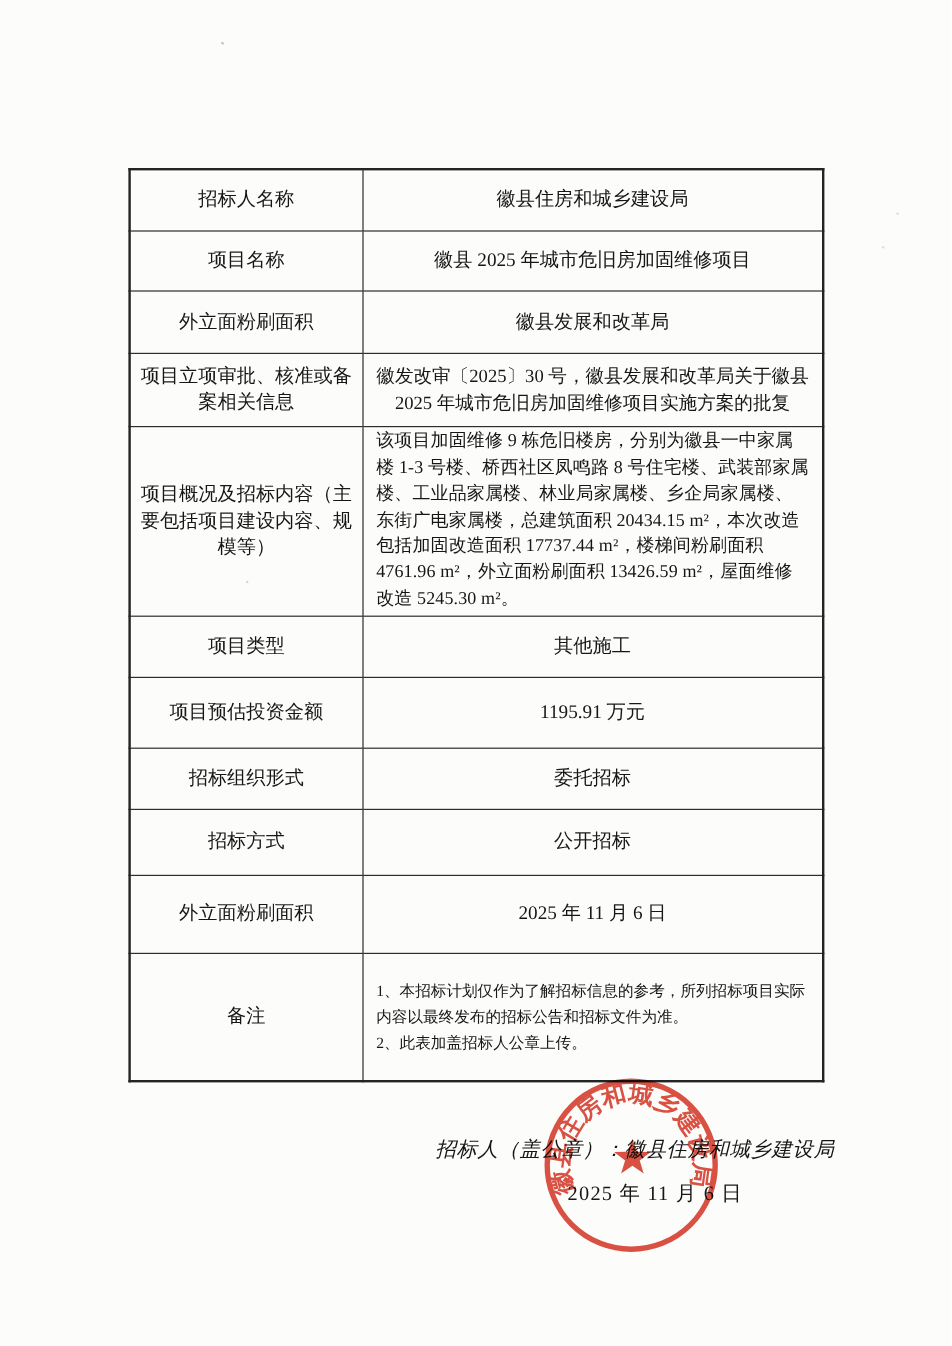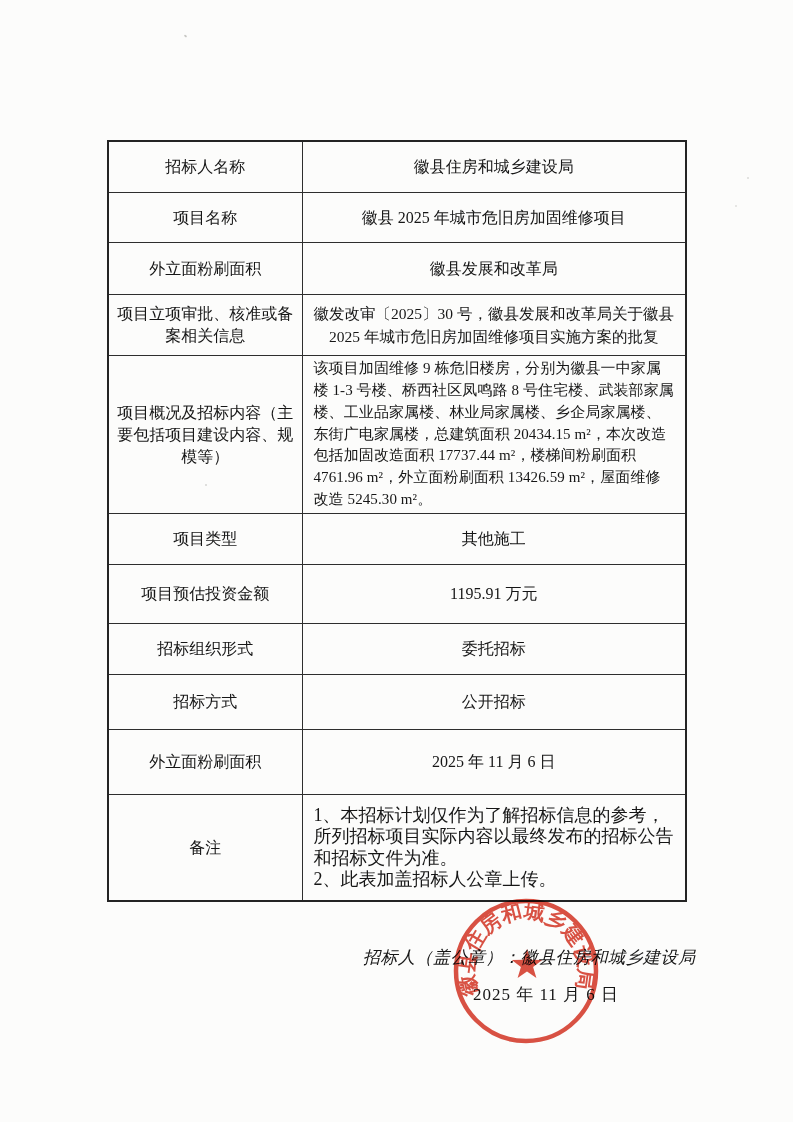--- a/index.html
+++ b/index.html
@@ -37,21 +37,21 @@
   td.label{text-align:center;padding:2px 8px;}
   td.value{text-align:center;padding:2px 11px;}
   td.value.left{text-align:left;}
   td.value.pre{white-space:pre-line;}
   td.value.dense{font-size:15px;line-height:21.8px;letter-spacing:0.1px;}
   tr.r1 td{height:46px;} tr.r2 td{height:45px;} tr.r3 td{height:47px;}
   tr.r4 td{height:56px;} tr.r5 td{height:153px;} tr.r6 td{height:46px;}
   tr.r7 td{height:54px;} tr.r8 td{height:46px;} tr.r9 td{height:50px;}
   tr.r10 td{height:61px;} tr.r11 td{height:60px;} tr.r12 td{height:101px;}
   tr.r4 td.value{line-height:23px;font-size:15.5px;}
-  tr.r12 td.value{font-size:18px;line-height:21.5px;margin-top:43px;}
+  tr.r12 td.value{font-size:13px;line-height:21.5px;margin-top:43px;}
   .signer-line{
     position:absolute;left:363px;top:946px;
     font-size:17px;letter-spacing:0.5px;font-style:italic;
   }
   .date-line{
     position:absolute;left:473px;top:983px;
     font-size:17px;letter-spacing:1px;
   }
   .stamp{
     position:absolute;left:444px;top:889px;

